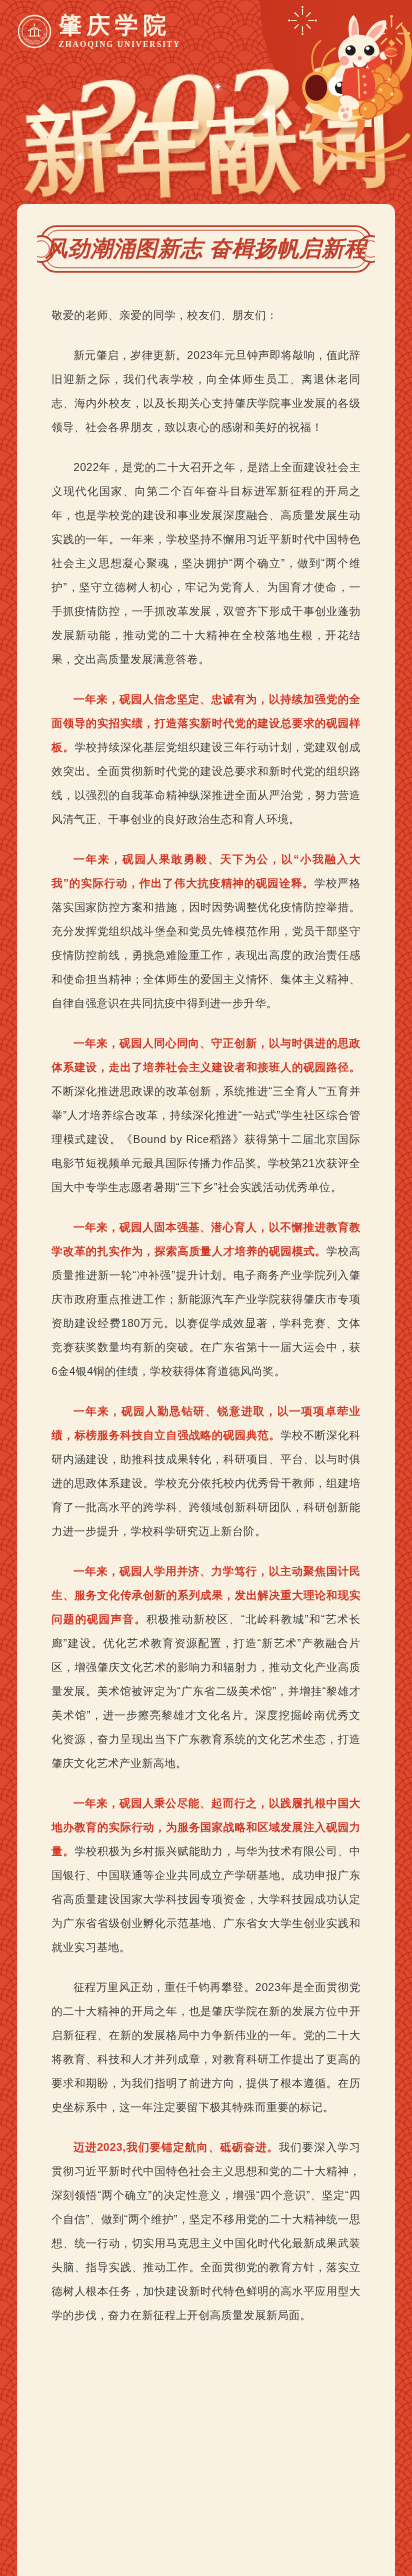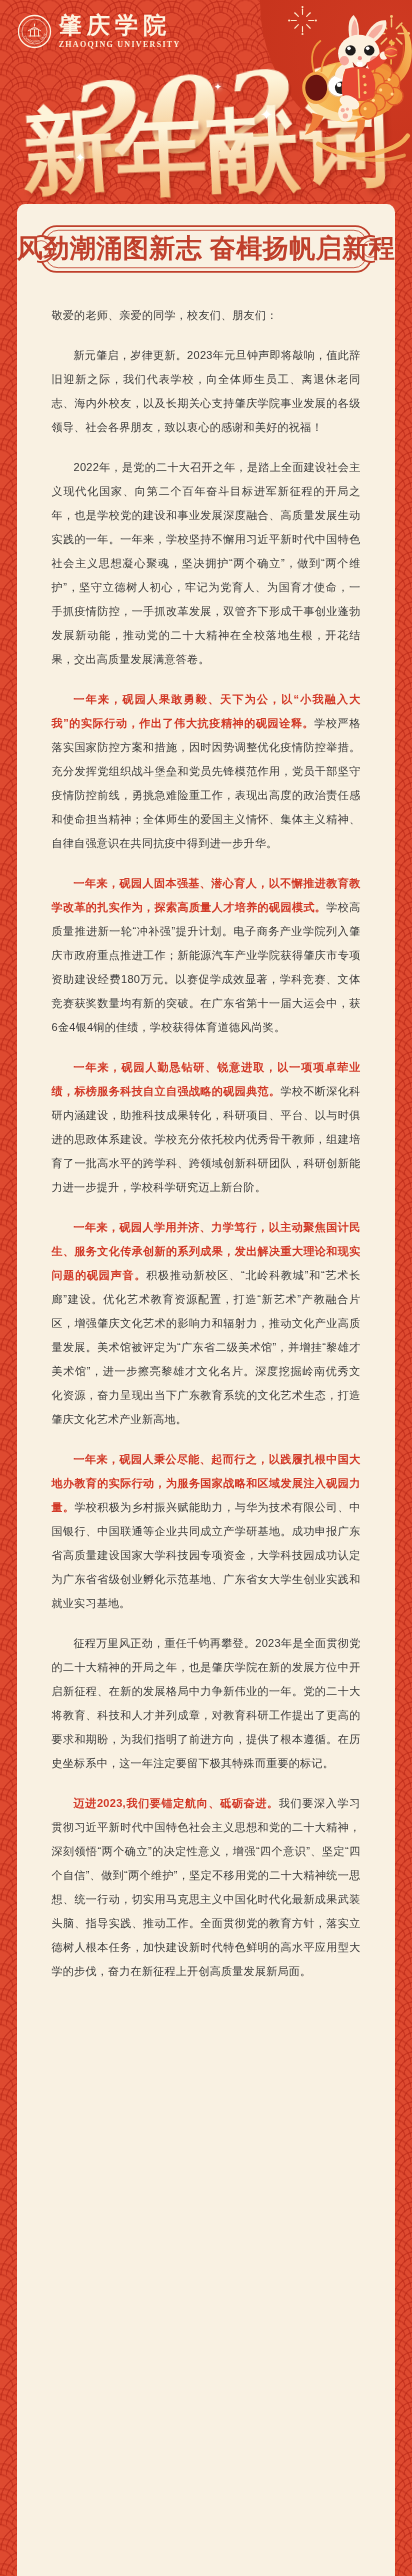--- a/index.html
+++ b/index.html
@@ -66,22 +66,23 @@
   
   .panel{
     position:absolute;left:17px;right:17px;top:204px;bottom:0;z-index:5;
     background:var(--panel_cream,#f9f1e2);
     border-radius:8.2px 8.2px 0 0;overflow:hidden;
   }
   .slogan-frame{position:relative;width:338px;height:52px;margin:18.5px auto 0;}
   .frame-border{position:absolute;inset:0;width:100%;height:100%;}
   .slogan-text{
     position:absolute;inset:0;display:flex;align-items:center;justify-content:center;
-    font-size:26px;font-weight:800;letter-spacing:0.5px;color:var(--frame_red,#c0402c);
+    font-size:22px;font-weight:800;letter-spacing:0.5px;color:var(--frame_red,#c0402c);
     white-space:nowrap;
+    font-style:italic;
   }
   .letter{padding:12.4px 18.5px 0;color:var(--text_ink,#3a3a3a);}
   .salutation,.para{
     margin:16px;font-size:11px;line-height:24px;text-align:justify;letter-spacing:0.3px;
   }
   .salutation{text-indent:0;}
   .para{text-indent:2em;}
   .em-red{color:var(--highlight_red,#d23a28);font-weight:700;}
 </style>
 </head>
@@ -273,21 +274,23 @@
         <circle cx="648" cy="50" r="16" fill="none" stroke="#c0402c" stroke-width="1.6"></circle>
       </svg>
       <div class="slogan-text">风劲潮涌图新志 奋楫扬帆启新程</div>
     </div>
 
     <div class="letter">
       <p class="salutation">敬爱的老师、亲爱的同学，校友们、朋友们：</p>
       <div>
           <p class="para"><span class="seg">新元肇启，岁律更新。2023年元旦钟声即将敲响，值此辞旧迎新之际，我们代表学校，向全体师生员工、离退休老同志、海内外校友，以及长期关心支持肇庆学院事业发展的各级领导、社会各界朋友，致以衷心的感谢和美好的祝福！</span></p>
           <p class="para"><span class="seg">2022年，是党的二十大召开之年，是踏上全面建设社会主义现代化国家、向第二个百年奋斗目标进军新征程的开局之年，也是学校党的建设和事业发展深度融合、高质量发展生动实践的一年。一年来，学校坚持不懈用习近平新时代中国特色社会主义思想凝心聚魂，坚决拥护“两个确立”，做到“两个维护”，坚守立德树人初心，牢记为党育人、为国育才使命，一手抓疫情防控，一手抓改革发展，双管齐下形成干事创业蓬勃发展新动能，推动党的二十大精神在全校落地生根，开花结果，交出高质量发展满意答卷。</span></p>
+          <p class="para"><span class="em-red">一年来，砚园人信念坚定、忠诚有为，以持续加强党的全面领导的实招实绩，打造落实新时代党的建设总要求的砚园样板。</span><span class="seg">学校持续深化基层党组织建设三年行动计划，党建双创成效突出。全面贯彻新时代党的建设总要求和新时代党的组织路线，以强烈的自我革命精神纵深推进全面从严治党，努力营造风清气正、干事创业的良好政治生态和育人环境。</span></p>
           <p class="para"><span class="em-red">一年来，砚园人果敢勇毅、天下为公，以“小我融入大我”的实际行动，作出了伟大抗疫精神的砚园诠释。</span><span class="seg">学校严格落实国家防控方案和措施，因时因势调整优化疫情防控举措。充分发挥党组织战斗堡垒和党员先锋模范作用，党员干部坚守疫情防控前线，勇挑急难险重工作，表现出高度的政治责任感和使命担当精神；全体师生的爱国主义情怀、集体主义精神、自律自强意识在共同抗疫中得到进一步升华。</span></p>
+          <p class="para"><span class="em-red">一年来，砚园人同心同向、守正创新，以与时俱进的思政体系建设，走出了培养社会主义建设者和接班人的砚园路径。</span><span class="seg">不断深化推进思政课的改革创新，系统推进“三全育人”“五育并举”人才培养综合改革，持续深化推进“一站式”学生社区综合管理模式建设。《Bound by Rice稻路》获得第十二届北京国际电影节短视频单元最具国际传播力作品奖。学校第21次获评全国大中专学生志愿者暑期“三下乡”社会实践活动优秀单位。</span></p>
           <p class="para"><span class="em-red">一年来，砚园人固本强基、潜心育人，以不懈推进教育教学改革的扎实作为，探索高质量人才培养的砚园模式。</span><span class="seg">学校高质量推进新一轮“冲补强”提升计划。电子商务产业学院列入肇庆市政府重点推进工作；新能源汽车产业学院获得肇庆市专项资助建设经费180万元。以赛促学成效显著，学科竞赛、文体竞赛获奖数量均有新的突破。在广东省第十一届大运会中，获6金4银4铜的佳绩，学校获得体育道德风尚奖。</span></p>
           <p class="para"><span class="em-red">一年来，砚园人勤恳钻研、锐意进取，以一项项卓荦业绩，标榜服务科技自立自强战略的砚园典范。</span><span class="seg">学校不断深化科研内涵建设，助推科技成果转化，科研项目、平台、以与时俱进的思政体系建设。学校充分依托校内优秀骨干教师，组建培育了一批高水平的跨学科、跨领域创新科研团队，科研创新能力进一步提升，学校科学研究迈上新台阶。</span></p>
           <p class="para"><span class="em-red">一年来，砚园人学用并济、力学笃行，以主动聚焦国计民生、服务文化传承创新的系列成果，发出解决重大理论和现实问题的砚园声音。</span><span class="seg">积极推动新校区、“北岭科教城”和“艺术长廊”建设。优化艺术教育资源配置，打造“新艺术”产教融合片区，增强肇庆文化艺术的影响力和辐射力，推动文化产业高质量发展。美术馆被评定为“广东省二级美术馆”，并增挂“黎雄才美术馆”，进一步擦亮黎雄才文化名片。深度挖掘岭南优秀文化资源，奋力呈现出当下广东教育系统的文化艺术生态，打造肇庆文化艺术产业新高地。</span></p>
           <p class="para"><span class="em-red">一年来，砚园人秉公尽能、起而行之，以践履扎根中国大地办教育的实际行动，为服务国家战略和区域发展注入砚园力量。</span><span class="seg">学校积极为乡村振兴赋能助力，与华为技术有限公司、中国银行、中国联通等企业共同成立产学研基地。成功申报广东省高质量建设国家大学科技园专项资金，大学科技园成功认定为广东省省级创业孵化示范基地、广东省女大学生创业实践和就业实习基地。</span></p>
           <p class="para"><span class="seg">征程万里风正劲，重任千钧再攀登。2023年是全面贯彻党的二十大精神的开局之年，也是肇庆学院在新的发展方位中开启新征程、在新的发展格局中力争新伟业的一年。党的二十大将教育、科技和人才并列成章，对教育科研工作提出了更高的要求和期盼，为我们指明了前进方向，提供了根本遵循。在历史坐标系中，这一年注定要留下极其特殊而重要的标记。</span></p>
           <p class="para"><span class="em-red">迈进2023,我们要锚定航向、砥砺奋进。</span><span class="seg">我们要深入学习贯彻习近平新时代中国特色社会主义思想和党的二十大精神，深刻领悟“两个确立”的决定性意义，增强“四个意识”、坚定“四个自信”、做到“两个维护”，坚定不移用党的二十大精神统一思想、统一行动，切实用马克思主义中国化时代化最新成果武装头脑、指导实践、推动工作。全面贯彻党的教育方针，落实立德树人根本任务，加快建设新时代特色鲜明的高水平应用型大学的步伐，奋力在新征程上开创高质量发展新局面。</span></p>
         </div>
     </div>
 
   </main>

